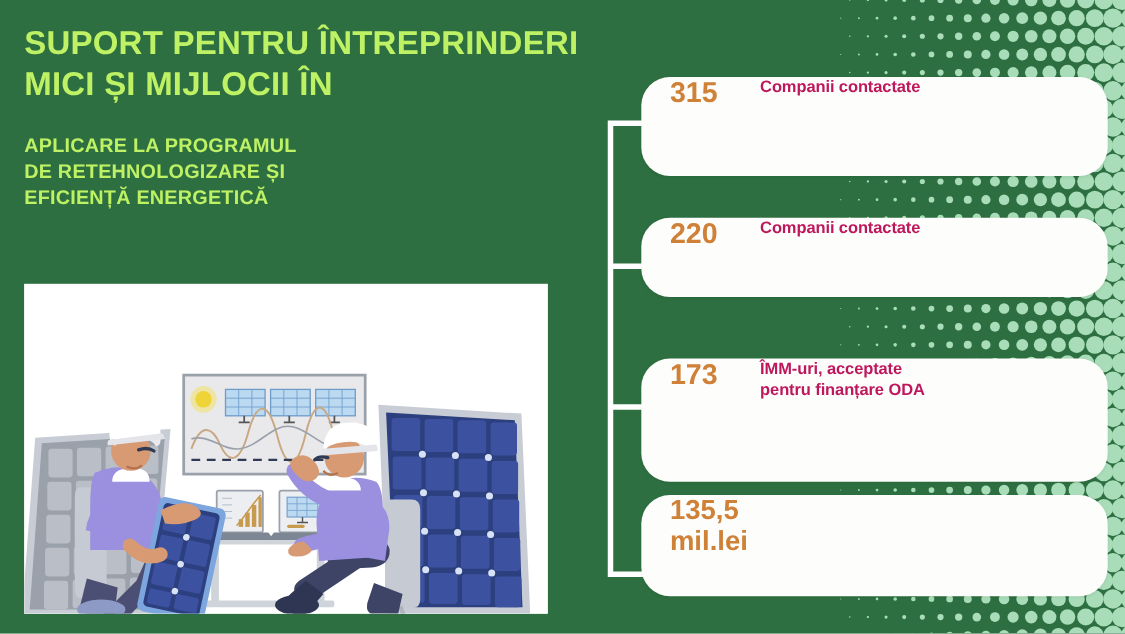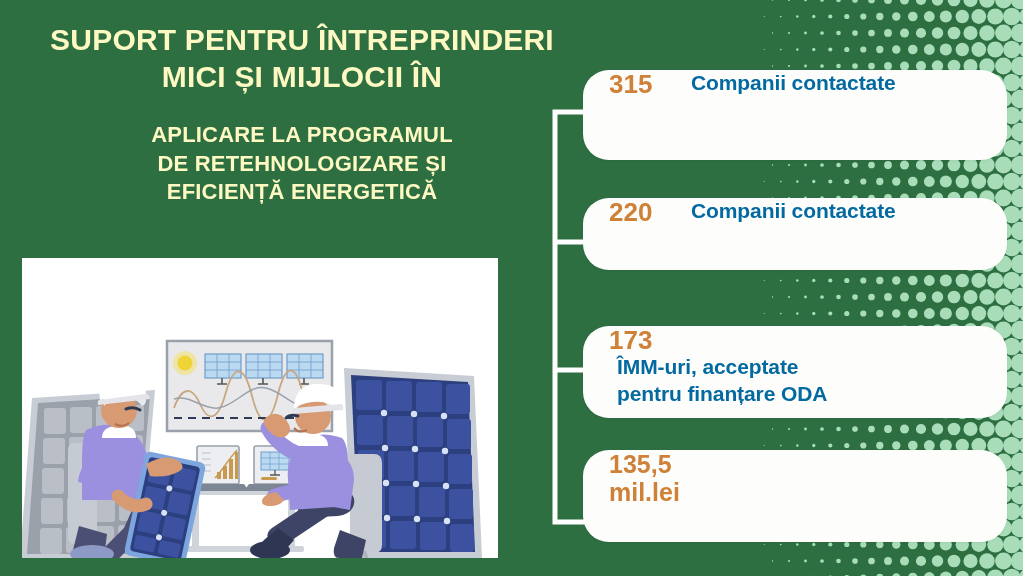--- a/index.html
+++ b/index.html
@@ -23,34 +23,33 @@
     width:300px;
     pointer-events:none;
   }
   .dots svg { display:block; width:100%; height:100%; }
 
   
   .headline {
     position:absolute;
     left:22px; top:22px;
     width:560px;
-    color:#fef9c3;
-    text-align:center;
+    color:#bef264;
   }
   .title-main {
     font-size:30px;
     font-weight:bold;
     line-height:1.22;
     letter-spacing:0.2px;
     text-transform:uppercase;
     white-space:pre-line;
   }
   .title-sub {
     margin-top:26px;
-    font-size:22px;
+    font-size:18px;
     font-weight:bold;
     line-height:1.30;
     letter-spacing:0.2px;
     text-transform:uppercase;
     white-space:pre-line;
   }
 
   
   .illus {
     position:absolute;
@@ -85,32 +84,32 @@
     color:#cf8137;
     font-size:26px;
     font-weight:bold;
     line-height:1.08;
     flex:0 0 auto;
     min-width:74px;
     text-align:left;
     white-space:pre-line;
   }
   .card .lbl {
-    color:#0369a1;
-    font-size:21px;
+    color:#be185d;
+    font-size:15px;
     font-weight:bold;
     line-height:1.28;
     letter-spacing:-0.1px;
     margin-left:8px;
     white-space:pre-line;
   }
 
   #card-0 { top:70px;  height:90px; }
   #card-1 { top:198px; height:72px; }
-  #card-2 { top:326px; height:92px;flex-direction:column; }
+  #card-2 { top:326px; height:112px; }
   #card-3 { top:450px; height:92px; }
 
   #card-3 .num { font-size:25px; line-height:1.12; }
 </style>
 </head>
 <body>
 
 <div id="stage">
 
   <div class="dots">

